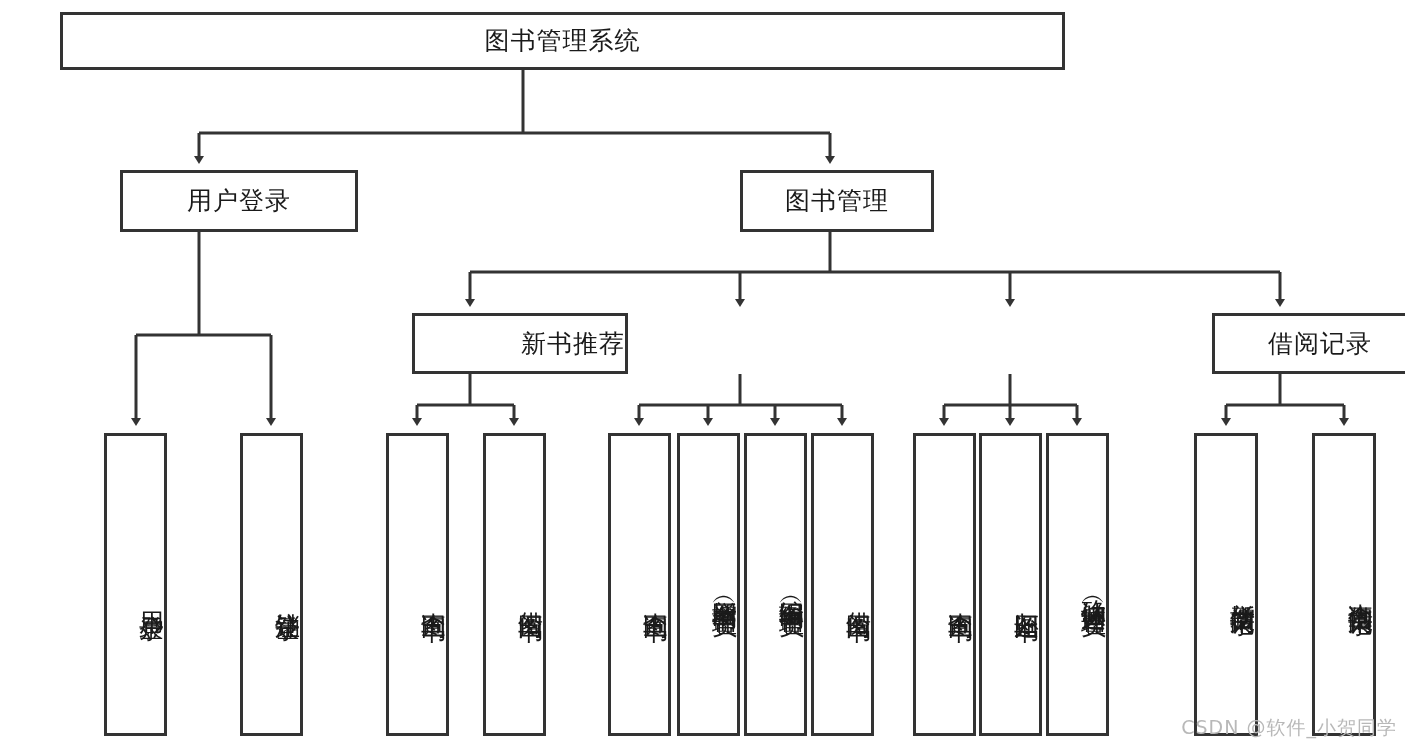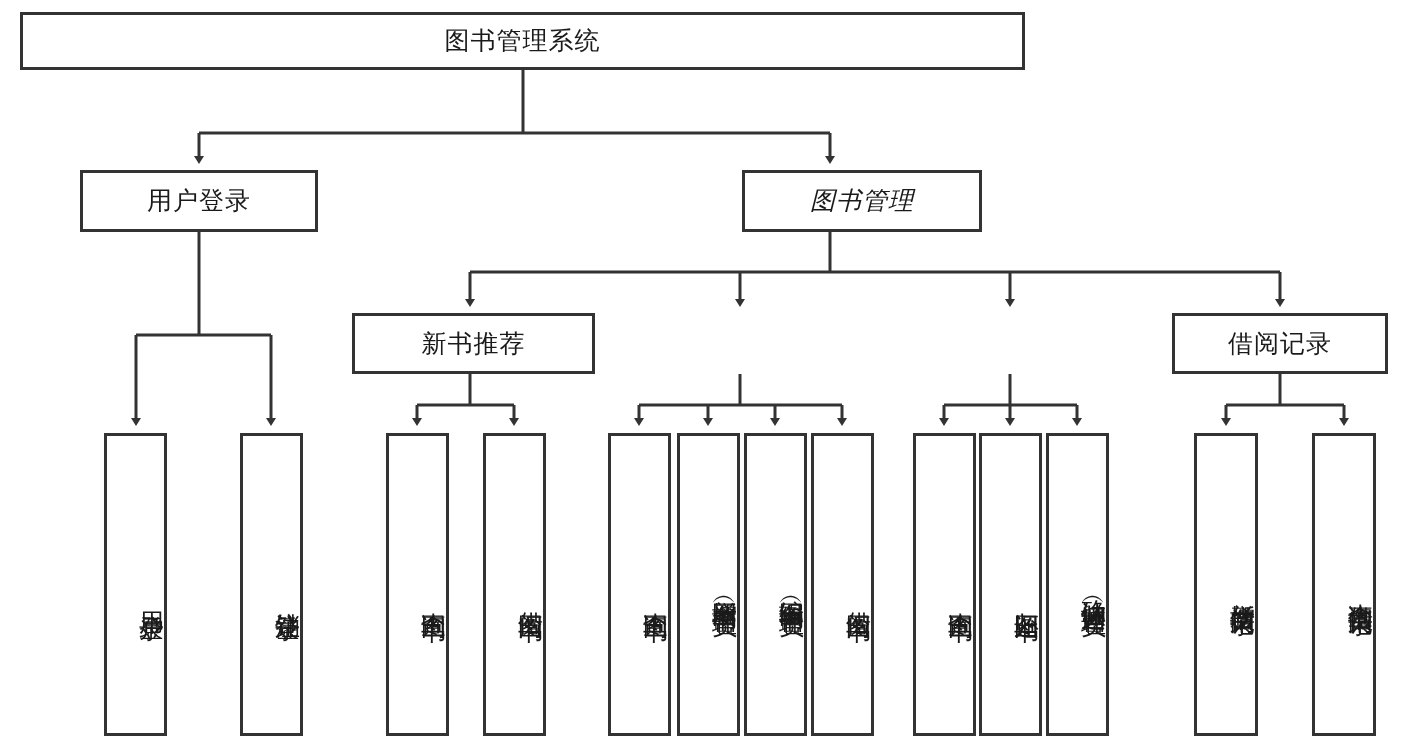--- a/index.html
+++ b/index.html
@@ -30,20 +30,21 @@
     background: #ffffff;
     display: flex;
     align-items: center;
     justify-content: center;
     color: #1a1a1a;
   }
   .node.h {
     font-size: 25px;
     letter-spacing: 1px;
     line-height: 1.1;
+    margin-left: 40px;
   }
   .node.v {
     writing-mode: vertical-rl;
     text-orientation: upright;
     font-size: 25px;
     letter-spacing: 2px;
     align-items: flex-start;
     justify-content: center;
     padding-top: 22px;
     line-height: 1.0;
@@ -116,25 +117,25 @@
     </g>
   </svg>
 
   <div class="node h" style="left:20px; top:12px; width:1005px; height:58px;">
     <span>图书管理系统</span>
   </div>
 
   <div class="node h" style="left:80px; top:170px; width:238px; height:62px;">
     <span>用户登录</span>
   </div>
-  <div class="node h" style="left:742px; top:170px; width:240px; height:62px;font-style:italic;">
+  <div class="node h" style="left:700px; top:170px; width:194px; height:62px;">
     <span>图书管理</span>
   </div>
 
-  <div class="node h" style="left:352px; top:313px; width:243px; height:61px;">
+  <div class="node h" style="left:372px; top:313px; width:216px; height:61px;justify-content:flex-end;">
     <span>新书推荐</span>
   </div>
   <div class="node h" style="left:1172px; top:313px; width:216px; height:61px;">
     <span>借阅记录</span>
   </div>
 
   <div class="node v" style="left:104px; top:433px; width:63px; height:303px;">
     <span>用户登录</span>
   </div>
   <div class="node v" style="left:240px; top:433px; width:63px; height:303px;">
@@ -171,14 +172,15 @@
     <span>确认归还（管理员）</span>
   </div>
 
   <div class="node v tall" style="left:1194px; top:433px; width:64px; height:303px;">
     <span>新增借阅记录</span>
   </div>
   <div class="node v tall" style="left:1312px; top:433px; width:64px; height:303px;">
     <span>查询借阅记录</span>
   </div>
 
+  <div class="watermark">CSDN @软件_小贺同学</div>
 
 </div>
 
 </body></html>

